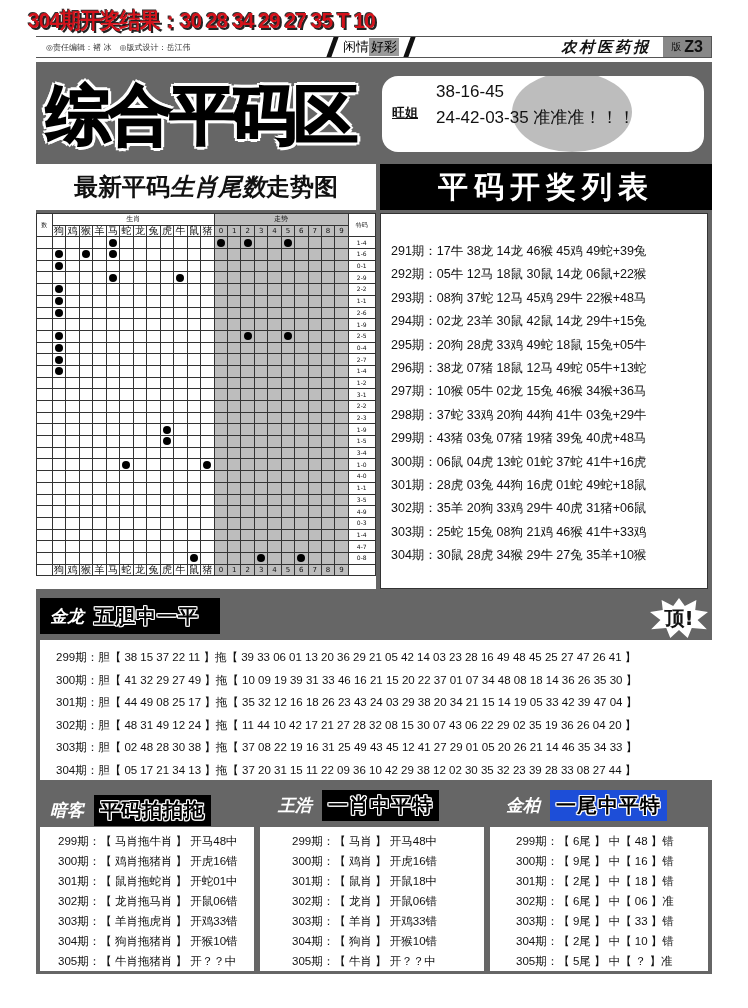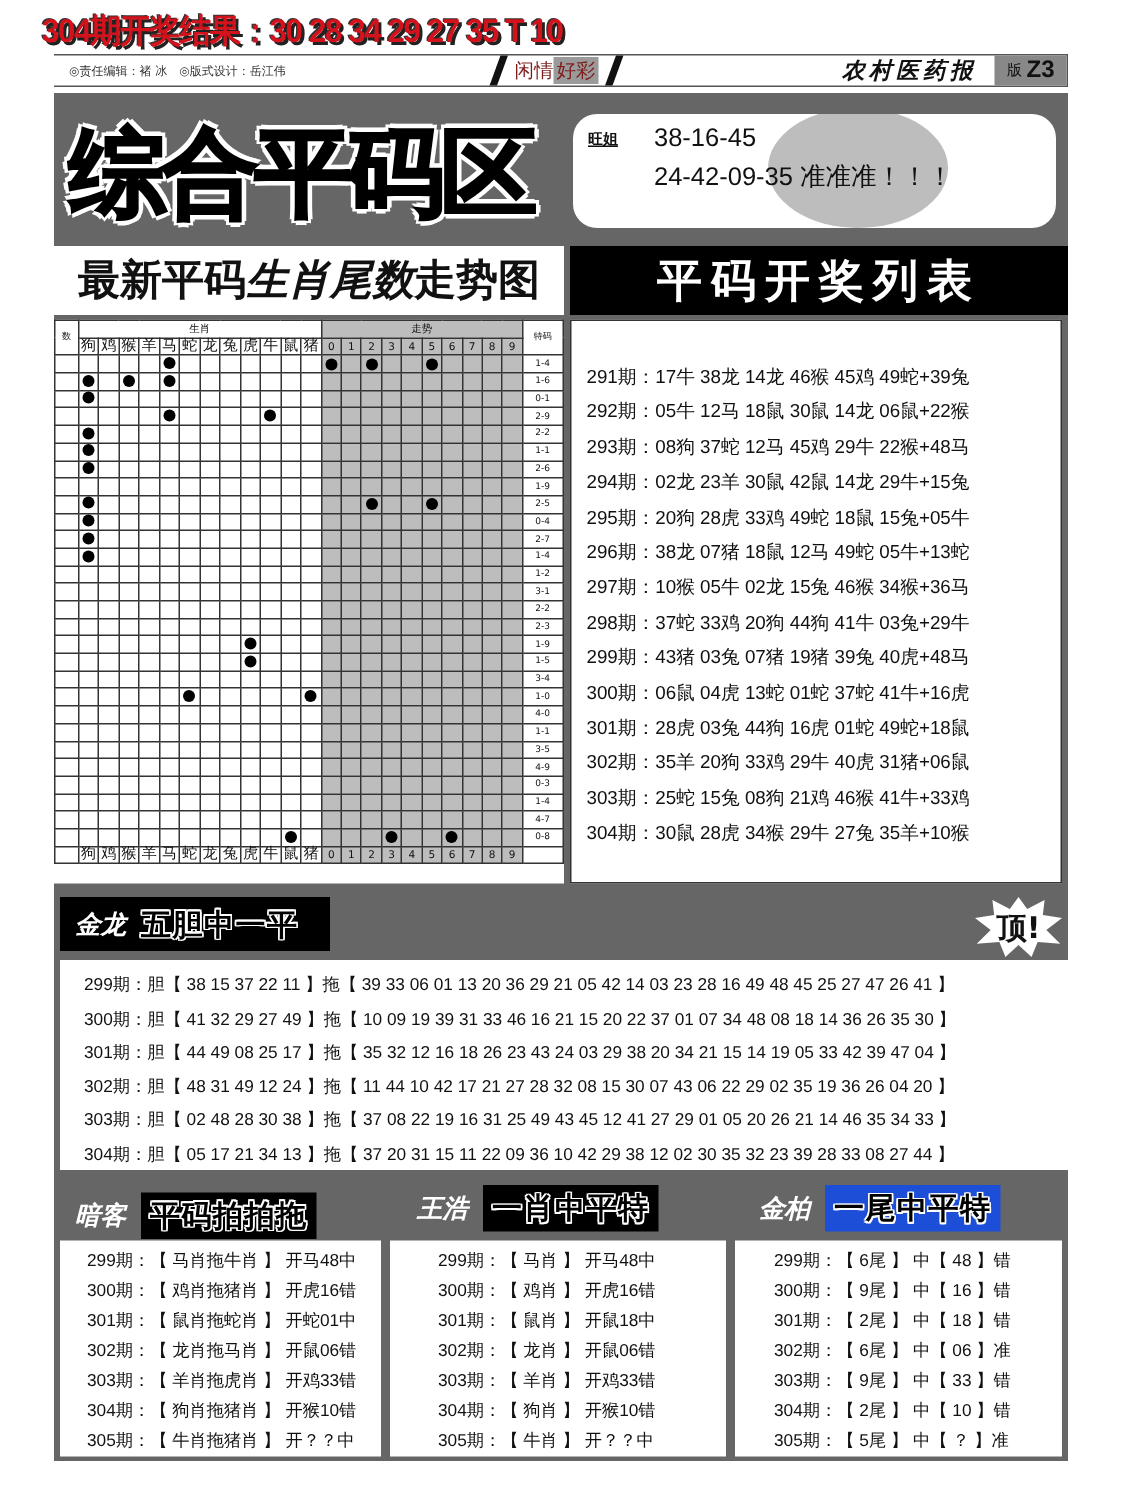--- a/index.html
+++ b/index.html
@@ -1,37 +1,37 @@
 <!DOCTYPE html>
 <html><head>
 <meta charset="utf-8">
 <style>
   * { box-sizing: border-box; margin: 0; padding: 0; }
   body { width: 748px; height: 1008px; background: #fff; font-family: "DejaVu Sans", sans-serif; position: relative; overflow: hidden; color: #111; }
   .headline { position: absolute; left: 28px; top: 6px; font-family: "Liberation Sans", sans-serif; font-weight: 900; font-size: 22px; color: #d4121b; text-shadow: 2px 2px 0 #222, -1px -1px 0 #333; letter-spacing: -1px; transform: scaleX(0.95); transform-origin: left; }
   .topbar { position: absolute; left: 36px; top: 36px; width: 676px; height: 22px; border: 1px solid #555; border-left: none; display: flex; align-items: center; font-size: 8px; }
   .topbar .credits { padding-left: 10px; color: #333; width: 290px; }
-  .topbar .column { position: relative; width: 90px; height: 20px; display: flex; align-items: center; justify-content: center; font-family: "DejaVu Serif", serif; font-size: 13px; color: #7f1d1d; }
+  .topbar .column { position: relative; width: 90px; height: 20px; display: flex; align-items: center; justify-content: center; font-family: "DejaVu Serif", serif; font-size: 13px; color: #000000; }
   .topbar .column .half { background: #9a9a9a; padding: 0 2px; }
   .topbar .column::before, .topbar .column::after { content: ""; position: absolute; top: 0; width: 5px; height: 20px; background: #111; transform: skewX(-20deg); }
   .topbar .column::before { left: 4px; } .topbar .column::after { right: 4px; }
   .topbar .paper { margin-left: auto; font-family: "DejaVu Serif", serif; font-weight: bold; font-size: 15px; font-style: italic; margin-right: 12px; letter-spacing: 3px; }
   .topbar .edition { background: #888; height: 20px; display: flex; align-items: center; padding: 0 8px; font-size: 10px; }
   .topbar .edition b { font-family: "Liberation Sans", sans-serif; font-size: 16px; margin-left: 3px; }
 
   .frame { position: absolute; left: 36px; top: 62px; width: 676px; height: 912px; background: #666; }
   .banner { position: absolute; left: 36px; top: 62px; width: 676px; height: 102px; background: #666; }
   .big-title { position: absolute; left: 46px; top: 72px; font-family: "DejaVu Sans", sans-serif; font-weight: 900; font-size: 64px; color: #000; letter-spacing: -2px; -webkit-text-stroke: 2px #000; text-shadow: 3px 3px 0 #fff, -3px -3px 0 #fff, 3px -3px 0 #fff, -3px 3px 0 #fff, 0 4px 0 #fff, 4px 0 0 #fff, -4px 0 0 #fff, 0 -4px 0 #fff; }
   .tip-box { position: absolute; left: 382px; top: 76px; width: 322px; height: 76px; background: #fff; border-radius: 16px; overflow: hidden; }
   .tip-box .blob { position: absolute; left: 130px; top: -4px; width: 120px; height: 80px; background: #bdbdbd; border-radius: 50%; }
-  .tip-box .author { position: absolute; left: 10px; top: 10px; font-size: 10px; font-weight: bold; text-decoration: underline; }
+  .tip-box .author { position: absolute; left: 10px; top: 28px; font-size: 13px; font-weight: bold; text-decoration: underline; }
   .tip-box .line1 { position: absolute; left: 54px; top: 6px; font-family: "Liberation Sans", sans-serif; font-size: 17px; }
   .tip-box .line2 { position: absolute; left: 54px; top: 30px; font-family: "Liberation Sans", sans-serif; font-size: 17px; }
 
-  .sub-left { position: absolute; left: 36px; top: 164px; width: 340px; height: 46px; background: #fff; display: flex; align-items: center; justify-content: center; font-size: 28px; font-weight: bold; }
+  .sub-left { position: absolute; left: 36px; top: 164px; width: 340px; height: 46px; background: #fff; display: flex; align-items: center; justify-content: center; font-size: 24px; font-weight: bold; }
   .sub-left .ital { font-family: "DejaVu Serif", serif; font-style: italic; }
   .sub-right { position: absolute; left: 380px; top: 164px; width: 332px; height: 46px; background: #000; color: #fff; display: flex; align-items: center; justify-content: center; font-size: 30px; font-weight: bold; letter-spacing: 6px; font-family: "DejaVu Serif", serif; }
 
   
   .chart-wrap { position: absolute; left: 36px; top: 213px; width: 340px; height: 376px; background: #fff; }
   table.trend { border-collapse: collapse; font-size: 8px; table-layout: fixed; }
   table.trend td, table.trend th { border: 1px solid #333; height: 11.7px; text-align: center; padding: 0; font-weight: normal; line-height: 10px; }
   table.trend .zod { width: 13.6px; font-size: 10px; }
   table.trend .dig { width: 13.6px; background: #bdbdbd; font-size: 7px; }
   table.trend .sp { width: 28px; font-size: 6px; }
@@ -75,21 +75,21 @@
   </span>
 </div>
 
 <div class="frame"></div>
 <div class="banner"></div>
 <div class="big-title">综合平码区</div>
 <div class="tip-box">
   <div class="blob"></div>
   <span class="author">旺姐</span>
   <span class="line1">38-16-45</span>
-  <span class="line2">24-42-09-35 准准准！！！</span>
+  <span class="line2">24-42-03-35 准准准！！！</span>
 </div>
 
 <div class="sub-left">
   <span>最新平码</span>
     <span class="ital">生肖尾数</span>
     <span>走势图</span>
 </div>
 <div class="sub-right">平码开奖列表</div>
 
 <div class="chart-wrap">

